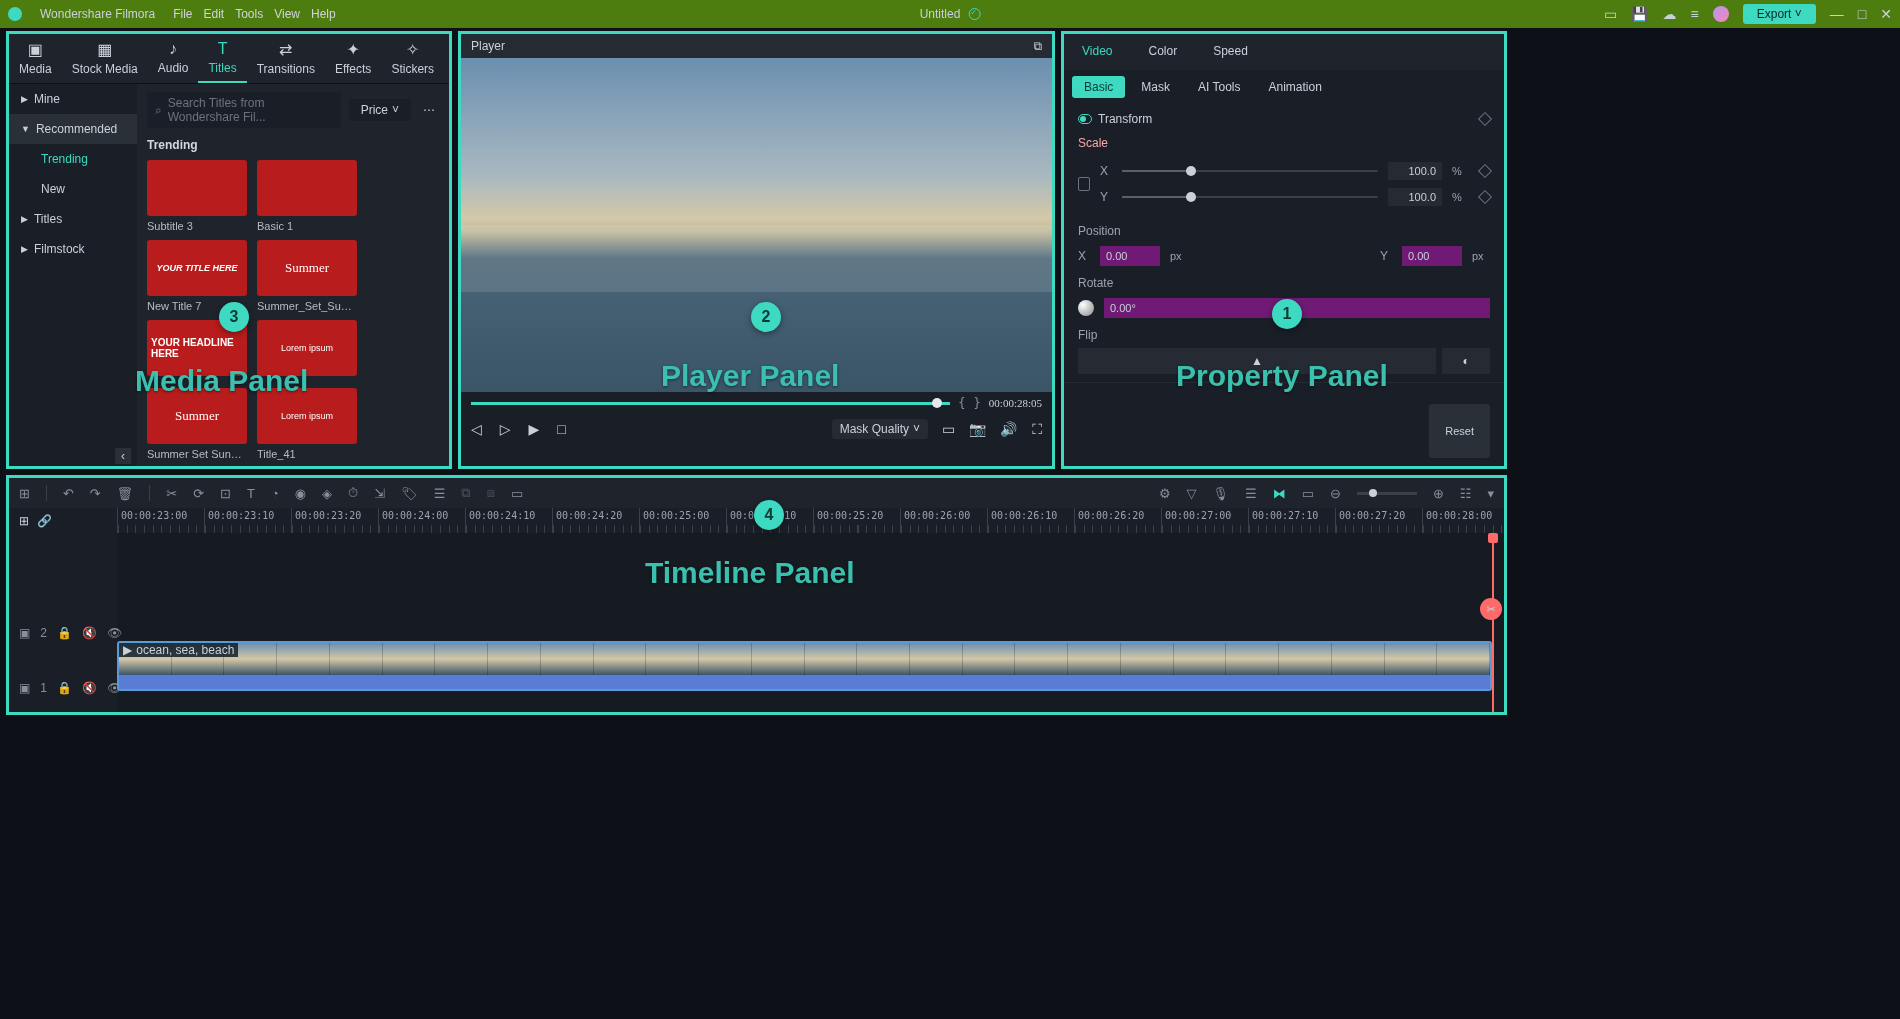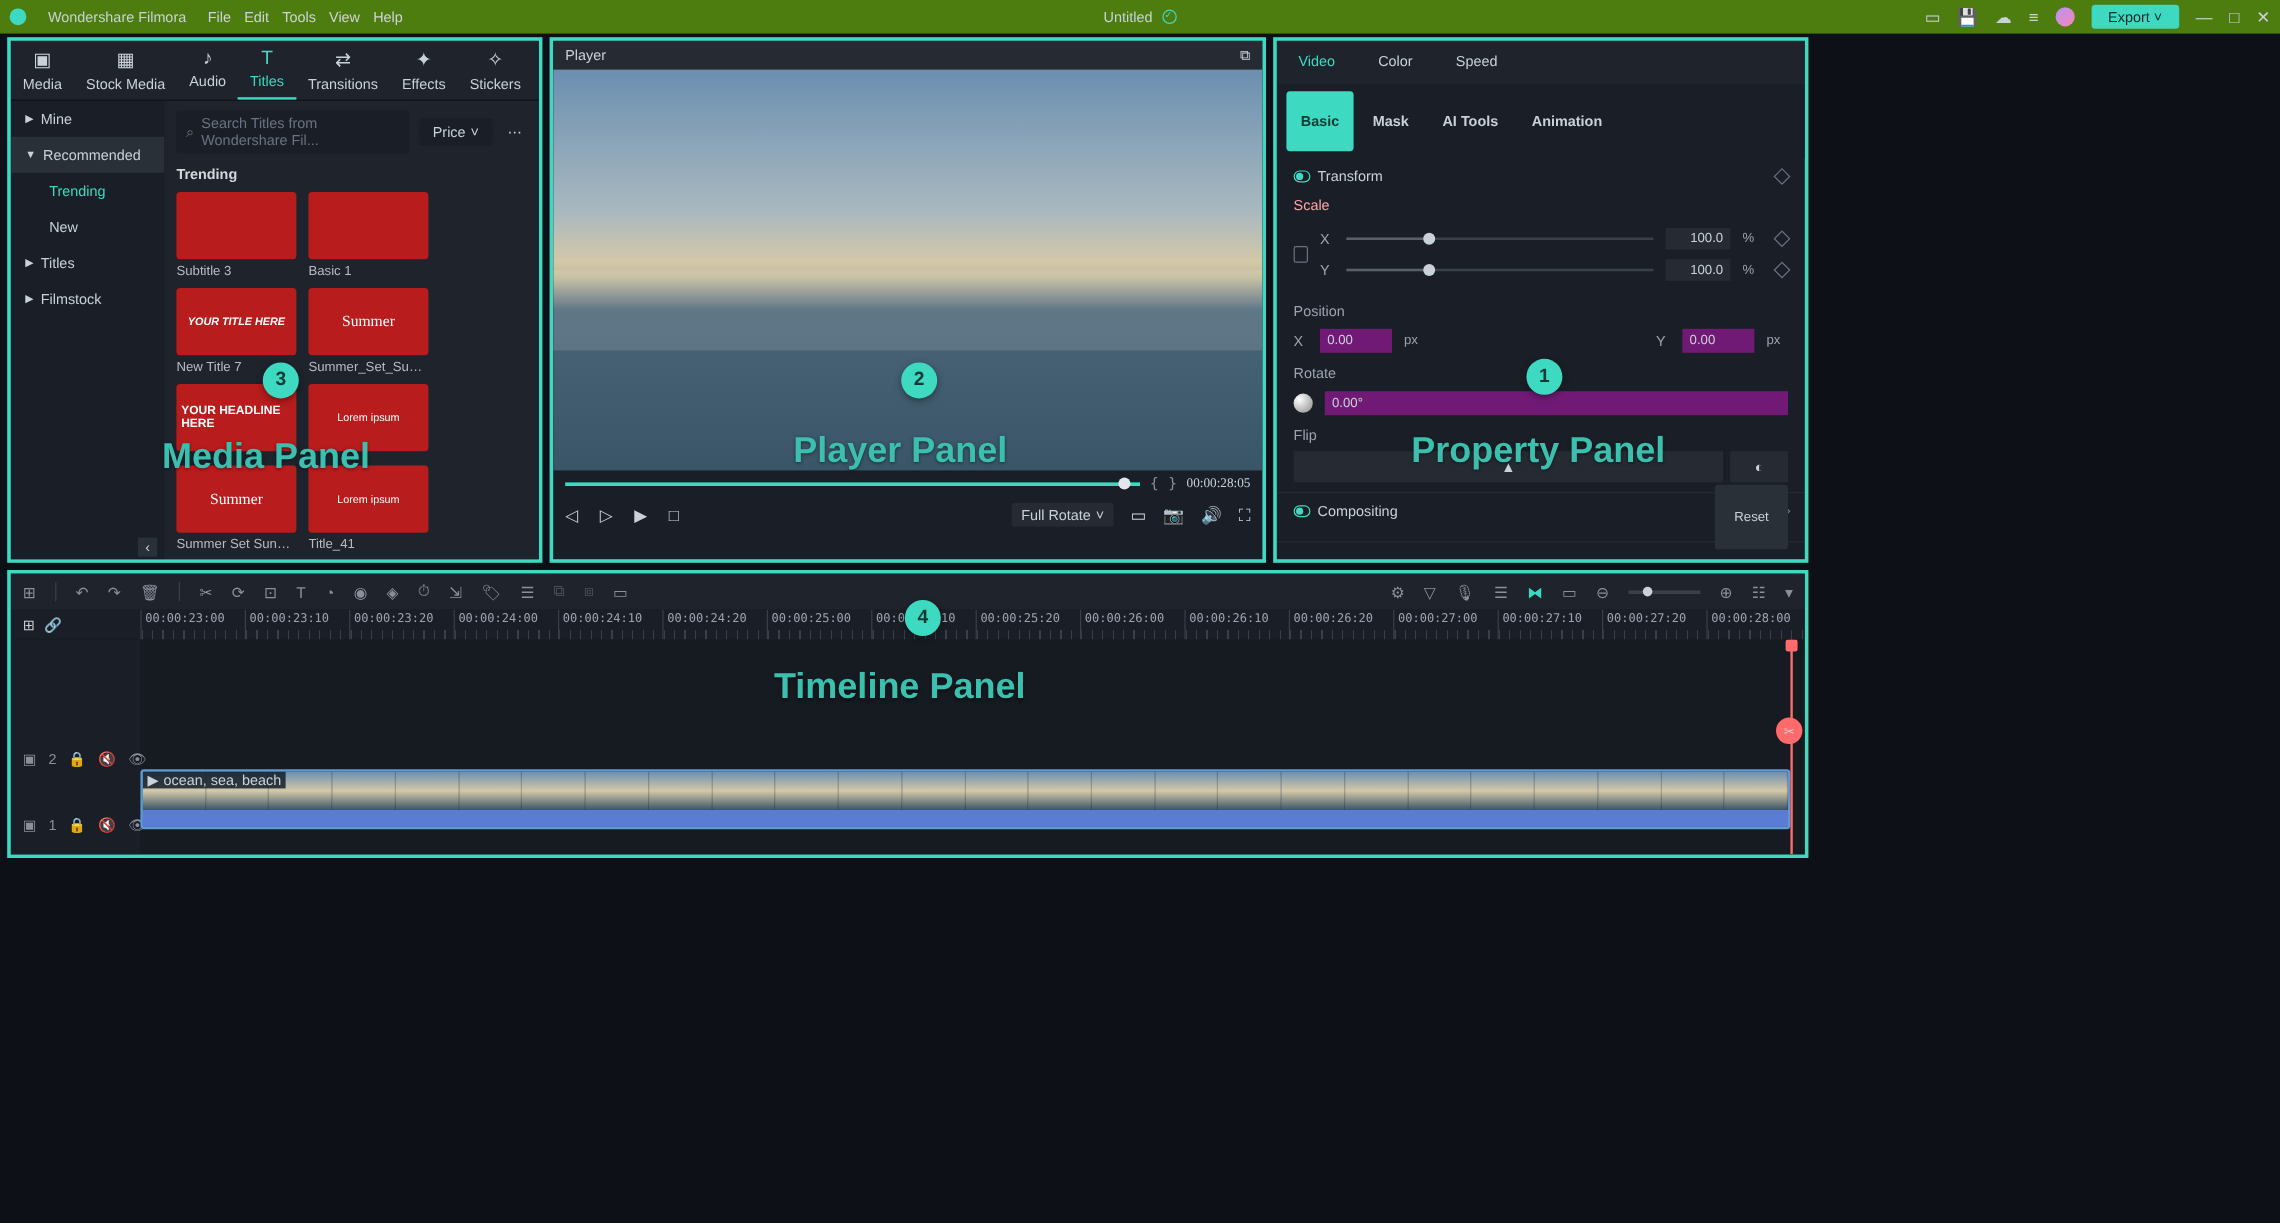--- a/index.html
+++ b/index.html
@@ -61,21 +61,21 @@
 .playctl { height:30px; display:flex; align-items:center; padding:0 10px; gap:18px; }
 .playctl .right { margin-left:auto; display:flex; gap:14px; align-items:center; }
 .playctl .quality { background:#262b33; padding:3px 8px; border-radius:3px; display:flex; gap:4px; align-items:center; cursor:pointer; }
 .ibtn { cursor:pointer; font-size:14px; color:#c9d1d9; }
 
 
 .prop-tabs { display:flex; background:#1e232c; }
 .prop-tab { padding:10px 18px; cursor:pointer; }
 .prop-tab.active { color:#3dd9c1; border-bottom:2px solid transparent; }
 .prop-subtabs { display:flex; background:#1a1f27; padding:6px 8px; gap:4px; }
-.prop-sub { padding:18px 12px; cursor:pointer; border-radius:3px;font-weight:bold; }
+.prop-sub { padding:4px 12px; cursor:pointer; border-radius:3px; }
 .prop-sub.active { background:#3dd9c1; color:#0d3b34; }
 .prop-sec { padding:8px 14px; border-bottom:1px solid #262b33; }
 .prop-sec-hdr { display:flex; align-items:center; gap:6px; margin-bottom:10px; }
 .prop-sec-hdr .toggle { width:14px; height:10px; border:1px solid #3dd9c1; border-radius:5px; position:relative; }
 .prop-sec-hdr .toggle::after { content:""; position:absolute; left:1px; top:1px; width:6px; height:6px; background:#3dd9c1; border-radius:50%; }
 .prop-sec-hdr .reset-diamond { margin-left:auto; width:10px; height:10px; transform:rotate(45deg); border:1px solid #6b7280; cursor:pointer; }
 .prop-row { display:flex; align-items:center; gap:10px; margin:8px 0; }
 .prop-row .lbl { width:12px; color:#9ca3af; }
 .prop-row .slider { flex:1; height:2px; background:#3a4048; position:relative; border-radius:1px; }
 .prop-row .slider .fill { position:absolute; left:0; top:0; height:100%; background:#5a6068; width:25%; }
@@ -268,21 +268,21 @@
       <span class="brace">}</span>
       <span class="tc">00:00:28:05</span>
     </div>
     <div class="playctl">
       <span class="ibtn">◁</span>
       <span class="ibtn">▷</span>
       <span class="ibtn">▶</span>
       <span class="ibtn">□</span>
       <div class="right">
         <div class="quality">
-            <span>Full Rotate</span>
+            <span>Mask Quality</span>
             <span>˅</span>
           </div>
         <span class="ibtn">▭</span>
         <span class="ibtn">📷</span>
         <span class="ibtn">🔊</span>
         <span class="ibtn">⛶</span>
       </div>
     </div>
     <div class="badge" style="top:268px; left:290px">2</div>
     <div class="panel-label" style="top:325px; left:200px">Player Panel</div>
@@ -350,27 +350,20 @@
         </div>
       <div class="prop-row">
         <span style="width:16px;height:16px;border-radius:50%;background:radial-gradient(circle at 30% 30%,#fff,#888)"></span>
         <input style="flex: 1 1 0%;" value="0.00°">
       </div>
       <div style="color:#9ca3af;margin:10px 0 6px">Flip</div>
       <div class="flipbtns">
         <div class="flipbtn">▲</div>
         <div class="flipbtn" style="flex:0 0 48px">◐</div>
       </div>
-    </div>
-    <div class="prop-sec">
-      <div class="prop-sec-hdr">
-          <span class="toggle"></span>
-          <span>Compositing</span>
-          <span class="reset-diamond"></span>
-        </div>
     </div>
     <div class="resetbtn">Reset</div>
     <div class="badge" style="top:265px; left:208px">1</div>
     <div class="panel-label" style="top:325px; left:112px">Property Panel</div>
   </div>
 
   <div class="panel timeline-panel" style="height:240px">
     <div class="tl-toolbar">
       <span class="ibtn">⊞</span>
         <span class="sep"></span>

